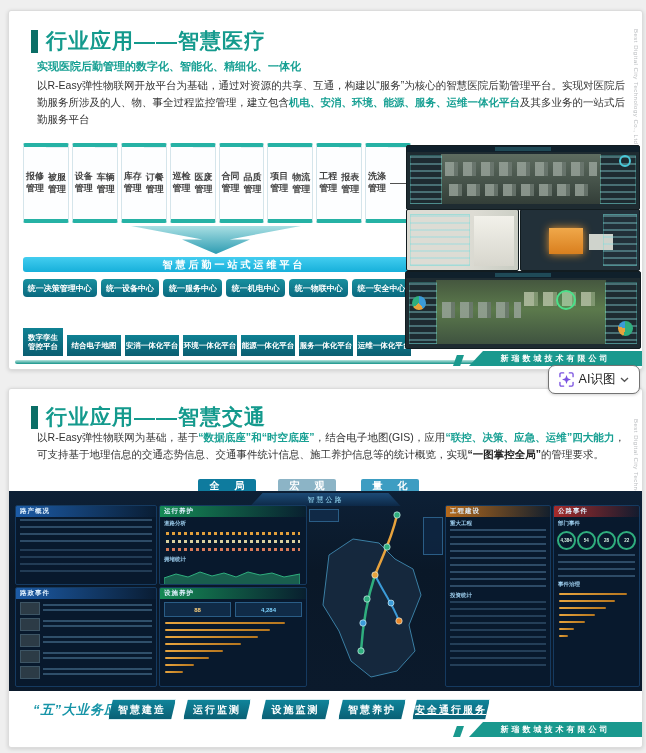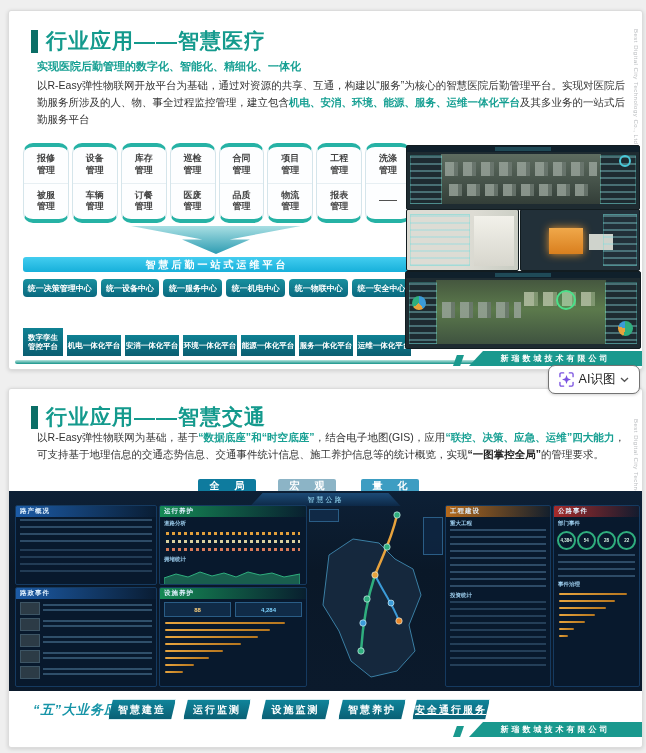--- a/index.html
+++ b/index.html
@@ -16,27 +16,27 @@
   .tmark{width:7px;height:23px;background:#0b6e66;}
   .ttext{font-size:21px;font-weight:bold;color:#149a8d;letter-spacing:1px;white-space:nowrap;}
 
   .sub{position:absolute;left:28px;font-size:11px;font-weight:bold;color:#17a093;}
   .para{position:absolute;left:28px;width:588px;font-size:10.5px;color:#333;line-height:1.62;text-align:justify;}
   .hl{color:#17a093;font-weight:bold;}
   .bd{color:#222;font-weight:bold;}
 
   
   .modgrid{position:absolute;left:14px;top:132px;width:388px;display:grid;grid-template-columns:repeat(8,1fr);gap:3px;}
-  .modcell{border:1px solid #d5e5eb;border-top:4px solid #26b2a5;border-bottom:4px solid #26b2a5;background:#fdfeff;height:72px;display:flex;flex-direction:column;border-radius:10px;}
+  .modcell{border:1px solid #d5e5eb;border-top:4px solid #26b2a5;border-bottom:4px solid #26b2a5;background:#fdfeff;height:72px;display:flex;flex-direction:row;border-radius:2px;}
   .mslot{flex:1;display:flex;align-items:center;justify-content:center;}
   .mslot+.mslot{border-top:1px solid #e7eff3;}
   .mslot span{display:block;width:2em;text-align:center;font-size:9px;font-weight:bold;color:#444;line-height:1.3;}
 
   .funnel{position:absolute;left:122px;top:215px;width:170px;height:28px;background:linear-gradient(180deg,#a9dfe3,#2d9cb2);clip-path:polygon(0% 0%,100% 0%,58% 48%,70% 48%,50% 100%,30% 48%,42% 48%);}
-  .cyanbar{position:absolute;left:14px;top:246px;width:388px;height:15px;background:linear-gradient(180deg,#43cdf0,#17b0da);border-radius:3px;color:#fff;font-weight:bold;font-size:10px;display:flex;align-items:center;justify-content:center;letter-spacing:3px;}
+  .cyanbar{position:absolute;left:14px;top:246px;width:388px;height:15px;background:linear-gradient(180deg,#43cdf0,#17b0da);border-radius:3px;color:#fff;font-weight:bold;font-size:10px;display:flex;align-items:center;justify-content:center;letter-spacing:3px;padding-left:17px;}
 
   .centers{position:absolute;left:14px;top:268px;width:388px;display:flex;gap:4px;}
   .cbtn{flex:1;height:18px;background:linear-gradient(180deg,#18909f,#0a697f);border-radius:4px;color:#fff;font-size:8px;font-weight:bold;display:flex;align-items:center;justify-content:center;white-space:nowrap;}
   .cbtn.wide{flex:1.25;}
 
   .plats{position:absolute;left:14px;top:296px;width:388px;display:flex;gap:4px;align-items:flex-end;}
   .pbtn{flex:1;height:21px;background:linear-gradient(180deg,#0f8193,#0a5e71);border-radius:0;color:#fff;font-size:7.5px;font-weight:bold;display:flex;align-items:center;justify-content:center;text-align:center;margin-top:21px;}
   .pbtn.first{height:28px;line-height:1.25;}
   .pbtn span{display:block;width:7.2em;}
   .pbtn.first span{width:4.5em;}
@@ -194,21 +194,21 @@
       <div class="cbtn">统一机电中心</div>
       <div class="cbtn">统一物联中心</div>
       <div class="cbtn">统一安全中心</div>
     </div>
 
     <div class="plats">
       <div class="pbtn first">
           <span>数字孪生管控平台</span>
         </div>
       <div class="pbtn">
-          <span>机电一体化平台</span>
+          <span>结合电子地图</span>
         </div>
       <div class="pbtn">
           <span>安消一体化平台</span>
         </div>
       <div class="pbtn">
           <span>环境一体化平台</span>
         </div>
       <div class="pbtn">
           <span>能源一体化平台</span>
         </div>

